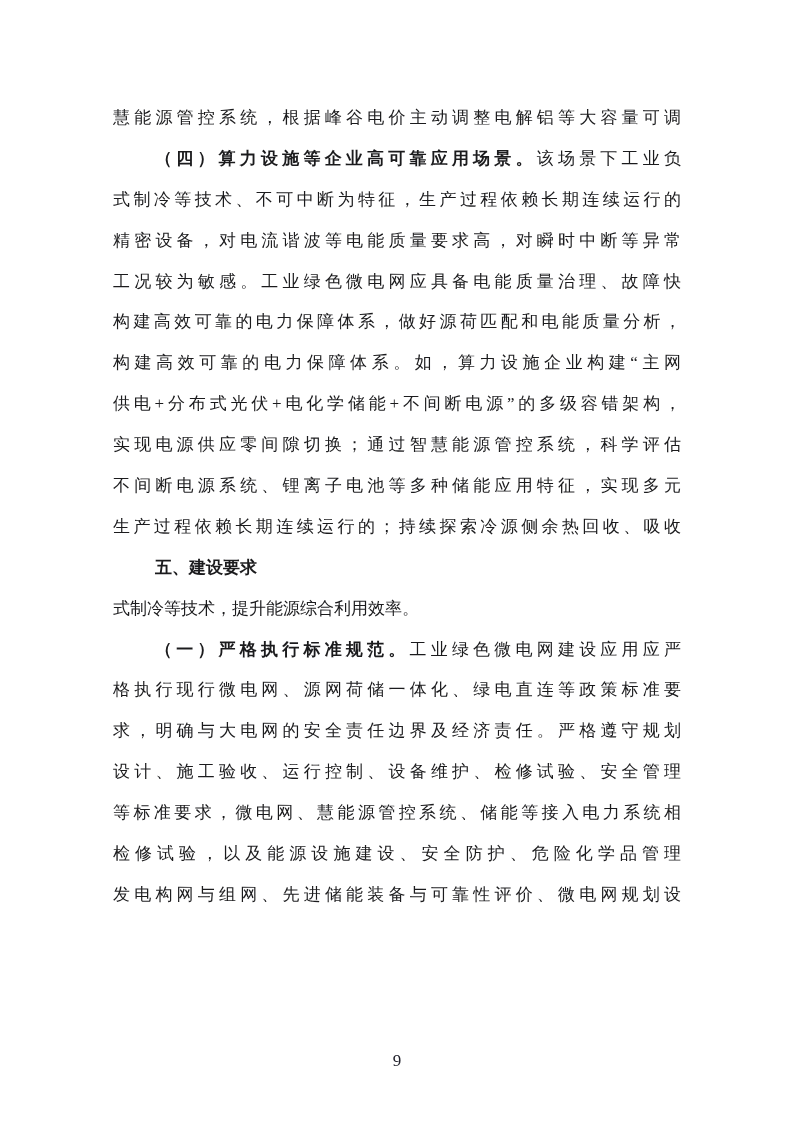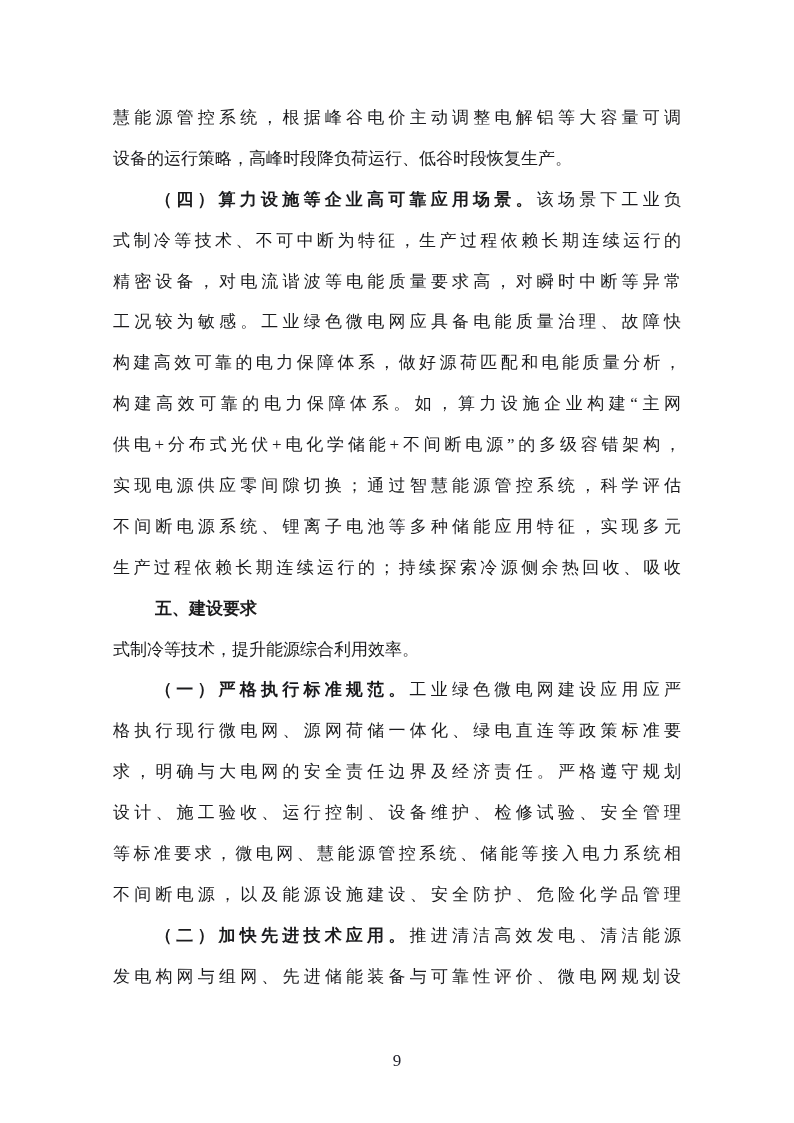--- a/index.html
+++ b/index.html
@@ -52,36 +52,34 @@
     line-height: 22px;
     color: #23232d;
   }
 </style>
 </head>
 <body>
 
 <div class="page">
   <div class="doc-body">
       <div class="line fill"><span class="seg">慧能源管控系统，根据峰谷电价主动调整电解铝等大容量可调</span></div>
-      <div class="line"><span class="seg">设备的运行策略，高峰时段降负荷运行、低谷时段恢复生产。</span></div>
       <div class="line indent fill"><span class="seg bold">（四）算力设施等企业高可靠应用场景。</span><span class="seg">该场景下工业负</span></div>
       <div class="line fill"><span class="seg">式制冷等技术、不可中断为特征，生产过程依赖长期连续运行的</span></div>
       <div class="line fill"><span class="seg">精密设备，对电流谐波等电能质量要求高，对瞬时中断等异常</span></div>
       <div class="line fill"><span class="seg">工况较为敏感。工业绿色微电网应具备电能质量治理、故障快</span></div>
       <div class="line fill"><span class="seg">构建高效可靠的电力保障体系，做好源荷匹配和电能质量分析，</span></div>
       <div class="line fill"><span class="seg">构建高效可靠的电力保障体系。如，算力设施企业构建“主网</span></div>
       <div class="line fill"><span class="seg">供电+分布式光伏+电化学储能+不间断电源”的多级容错架构，</span></div>
       <div class="line fill"><span class="seg">实现电源供应零间隙切换；通过智慧能源管控系统，科学评估</span></div>
       <div class="line fill"><span class="seg">不间断电源系统、锂离子电池等多种储能应用特征，实现多元</span></div>
       <div class="line fill"><span class="seg">生产过程依赖长期连续运行的；持续探索冷源侧余热回收、吸收</span></div>
       <div class="line indent"><span class="seg bold">五、建设要求</span></div>
       <div class="line"><span class="seg">式制冷等技术，提升能源综合利用效率。</span></div>
       <div class="line indent fill"><span class="seg bold">（一）严格执行标准规范。</span><span class="seg">工业绿色微电网建设应用应严</span></div>
       <div class="line fill"><span class="seg">格执行现行微电网、源网荷储一体化、绿电直连等政策标准要</span></div>
       <div class="line fill"><span class="seg">求，明确与大电网的安全责任边界及经济责任。严格遵守规划</span></div>
       <div class="line fill"><span class="seg">设计、施工验收、运行控制、设备维护、检修试验、安全管理</span></div>
       <div class="line fill"><span class="seg">等标准要求，微电网、慧能源管控系统、储能等接入电力系统相</span></div>
-      <div class="line fill"><span class="seg">不间断电源，以及能源设施建设、安全防护、危险化学品管理</span></div>
-      <div class="line indent fill"><span class="seg bold">（二）加快先进技术应用。</span><span class="seg">推进清洁高效发电、清洁能源</span></div>
+      <div class="line fill"><span class="seg">检修试验，以及能源设施建设、安全防护、危险化学品管理</span></div>
       <div class="line fill"><span class="seg">发电构网与组网、先进储能装备与可靠性评价、微电网规划设</span></div>
     </div>
   <div class="page-number">9</div>
 </div>
 
 </body></html>

